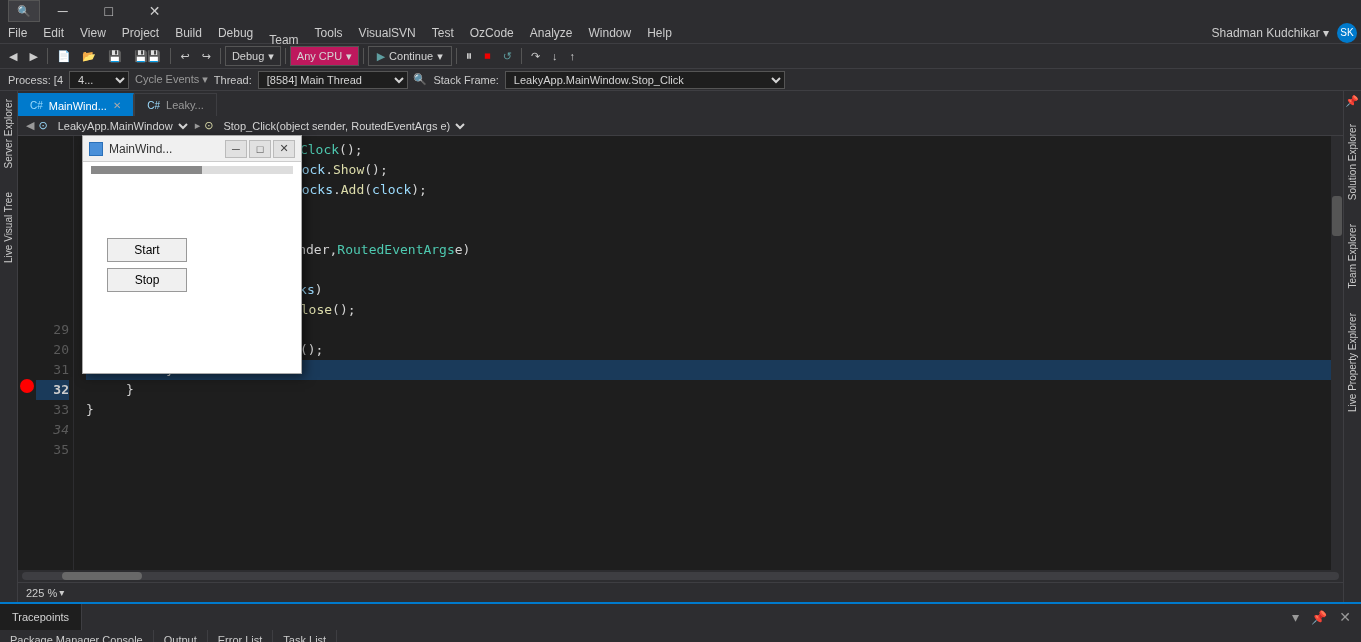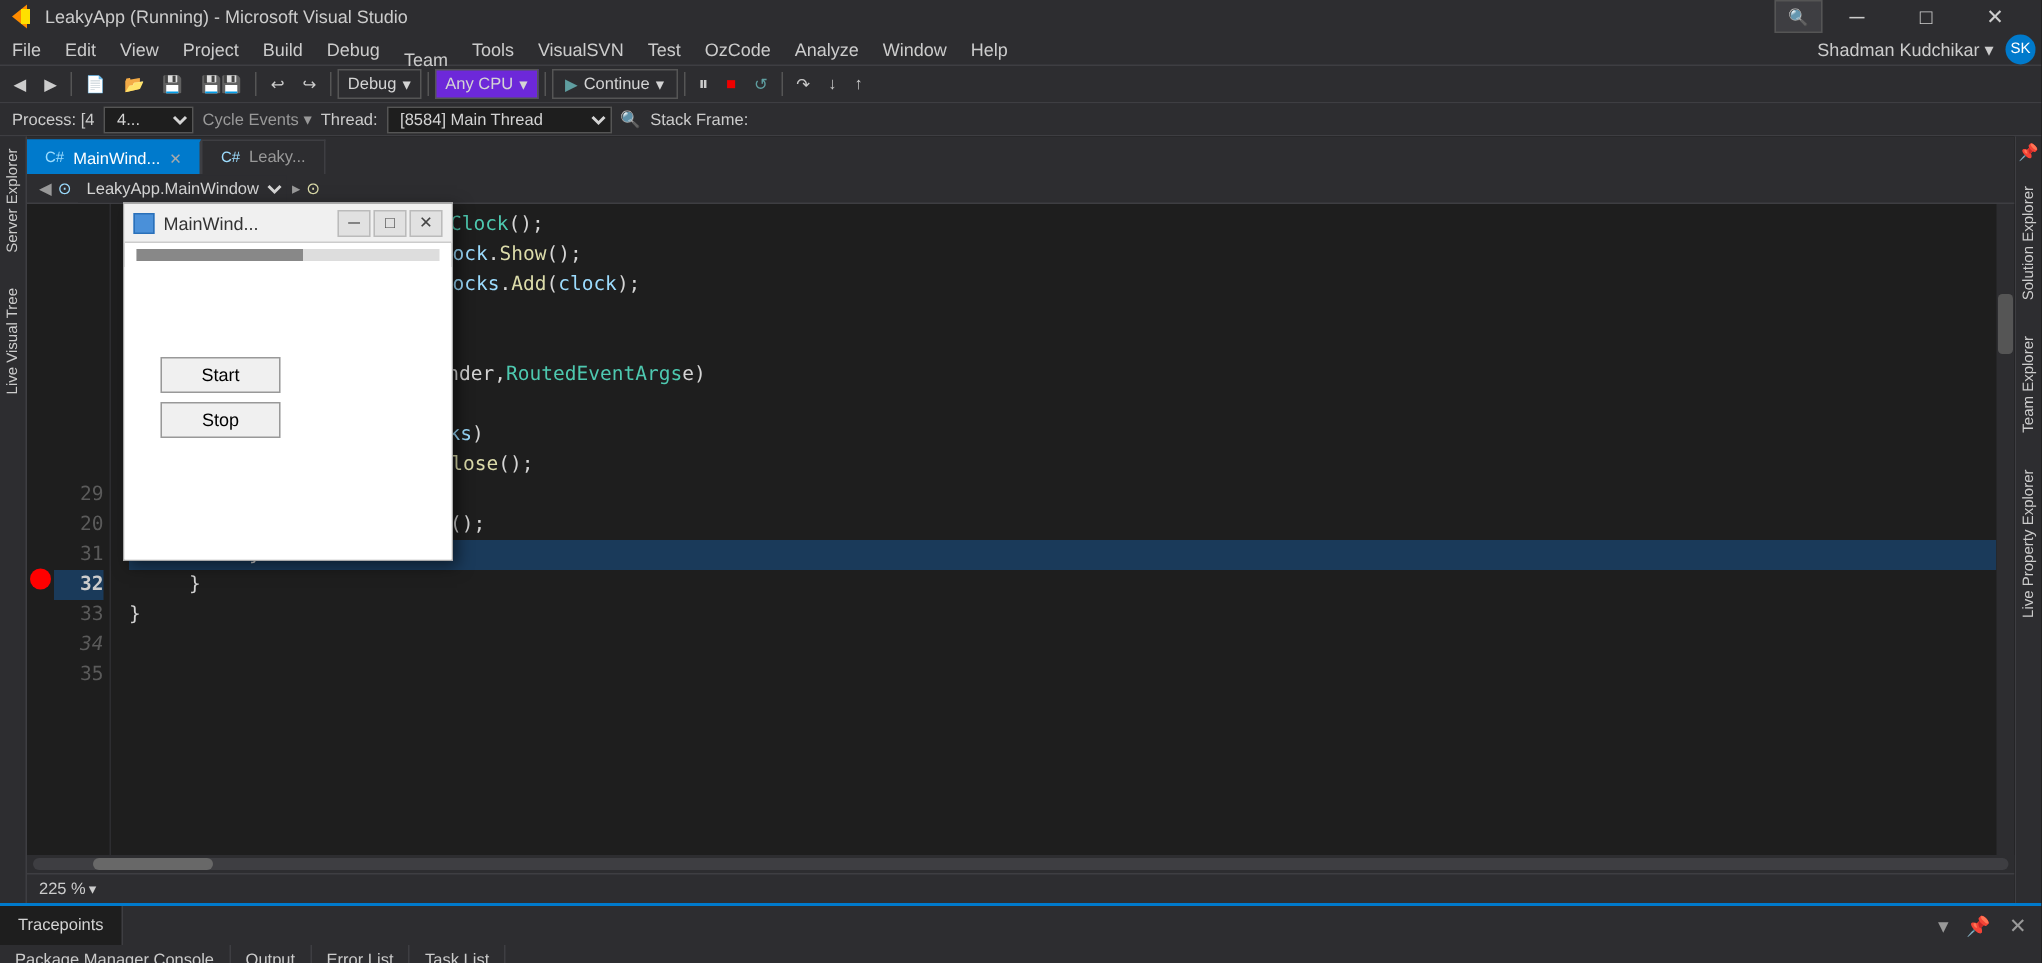--- a/index.html
+++ b/index.html
@@ -2,27 +2,20 @@
 <html><head>
   <meta charset="utf-8">
   <style>
     * { margin: 0; padding: 0; box-sizing: border-box; }
     body { width: 1361px; height: 642px; overflow: hidden; font-family: 'Segoe UI', Arial, sans-serif; font-size: 12px; background: #1e1e1e; color: #d4d4d4; }
   </style>
 </head>
 <body>
 
 <div style="height:22px; background:#2d2d30; display:flex; align-items:center; justify-content:space-between; padding:0 8px;">
-  <div style="display:flex; align-items:center; gap:6px;">
-    <div style="width:16px; height:16px; position:relative;">
-      <div style="width:0; height:0; border-top:8px solid transparent; border-bottom:8px solid transparent; border-right:10px solid #ff8c00; position:absolute; left:0;"></div>
-      <div style="width:6px; height:10px; background:#ffe000; position:absolute; left:6px; top:3px;"></div>
-    </div>
-    <span style="font-size:12px; color:#cccccc;">LeakyApp (Running) - Microsoft Visual Studio</span>
-  </div>
   <div style="display:flex;">
     <button style="height:22px; padding:0 8px; background:#3e3e42; border:1px solid #555; color:#999; font-size:11px; cursor:pointer;">🔍</button>
     <button style="width:46px; height:22px; background:transparent; border:none; color:#ccc; cursor:pointer; font-size:14px;">─</button>
     <button style="width:46px; height:22px; background:transparent; border:none; color:#ccc; cursor:pointer; font-size:14px;">□</button>
     <button style="width:46px; height:22px; background:transparent; border:none; color:#ccc; cursor:pointer; font-size:14px;">✕</button>
   </div>
 </div>
 
 <div style="height:22px; background:#2d2d30; display:flex; align-items:center; border-bottom:1px solid #3e3e42;">
   <div style="padding:2px 8px; font-size:12px; color:#ccc; cursor:pointer; height:100%; display:flex; align-items:center;">File</div>
@@ -54,21 +47,21 @@
   <button style="height:20px; padding:0 4px; background:transparent; border:1px solid transparent; color:#ccc; cursor:pointer; font-size:11px;">💾💾</button>
   <div style="width:1px; height:16px; background:#555; margin:0 2px;"></div>
   <button style="height:20px; padding:0 4px; background:transparent; border:1px solid transparent; color:#ccc; cursor:pointer; font-size:11px;">↩</button>
   <button style="height:20px; padding:0 4px; background:transparent; border:1px solid transparent; color:#ccc; cursor:pointer; font-size:11px;">↪</button>
   <div style="width:1px; height:16px; background:#555; margin:0 2px;"></div>
   <div style="height:20px; padding:0 6px; background:#2d2d30; border:1px solid #555; color:#d4d4d4; font-size:11px; display:flex; align-items:center; gap:4px; cursor:pointer;">
     <span>Debug</span>
       <span>▾</span>
   </div>
   <div style="width:1px; height:16px; background:#555; margin:0 2px;"></div>
-  <div style="height:20px; padding:0 6px; background:#6d28d9; border:1px solid #555; color:#d4d4d4; font-size:11px; display:flex; align-items:center; gap:4px; cursor:pointer;">
+  <div style="height:20px; padding:0 6px; background:#be185d; border:1px solid #555; color:#d4d4d4; font-size:11px; display:flex; align-items:center; gap:4px; cursor:pointer;">
     <span>Any CPU</span>
       <span>▾</span>
   </div>
   <div style="width:1px; height:16px; background:#555; margin:0 2px;"></div>
   <button style="height:20px; padding:0 8px; background:#2d2d30; border:1px solid #555; color:#d4d4d4; font-size:11px; cursor:pointer; display:flex; align-items:center; gap:4px;">
     <span style="color:#5f9ea0;">▶</span>
     <span>Continue</span>
     <span>▾</span>
   </button>
   <div style="width:1px; height:16px; background:#555; margin:0 2px;"></div>
@@ -82,20 +75,21 @@
 </div>
 
 <div style="height:22px; background:#2d2d30; display:flex; align-items:center; padding:0 8px; gap:6px; border-bottom:1px solid #3e3e42; font-size:11px; color:#ccc;">
   <span>Process: [4</span>
   <select style="background:#1e1e1e; border:1px solid #555; color:#d4d4d4; font-size:11px; padding:0 4px; height:18px; width:60px;"><option>4...</option></select>
   <span style="color:#999;">Cycle Events ▾</span>
   <span>Thread:</span>
   <select style="background:#1e1e1e; border:1px solid #555; color:#d4d4d4; font-size:11px; padding:0 4px; height:18px; width:150px;"><option>[8584] Main Thread</option></select>
   <span>🔍</span>
   <span>Stack Frame:</span>
+  <select style="background:#1e1e1e; border:1px solid #555; color:#d4d4d4; font-size:11px; padding:0 4px; height:18px; width:280px;"><option>LeakyApp.MainWindow.Stop_Click</option></select>
 </div>
 
 <div style="display:flex; height:calc(642px - 22px - 22px - 25px - 22px - 20px - 20px); position:relative;">
 
   <div style="width:18px; background:#2d2d30; display:flex; flex-direction:column; align-items:center; border-right:1px solid #3e3e42; overflow:hidden;">
     <div style="writing-mode:vertical-rl; transform:rotate(180deg); font-size:10px; color:#ccc; padding:8px 2px; cursor:pointer; white-space:nowrap;">Server Explorer</div>
     <div style="writing-mode:vertical-rl; transform:rotate(180deg); font-size:10px; color:#ccc; padding:8px 2px; cursor:pointer; white-space:nowrap; margin-top:8px;">Live Visual Tree</div>
   </div>
 
   <div style="flex:1; display:flex; flex-direction:column; background:#1e1e1e; overflow:hidden; position:relative;">
@@ -113,20 +107,23 @@
     </div>
 
     <div style="height:20px; background:#2d2d30; display:flex; align-items:center; padding:0 8px; font-size:11px; color:#999; border-bottom:1px solid #3e3e42; gap:4px;">
       <span>◀</span>
       <span style="color:#9cdcfe;">⊙</span>
       <select style="background:#2d2d30; border:none; color:#d4d4d4; font-size:11px; padding:0 2px; height:18px; cursor:pointer;">
         <option>LeakyApp.MainWindow</option>
       </select>
       <span>▸</span>
       <span style="color:#dcdcaa;">⊙</span>
+      <select style="background:#2d2d30; border:none; color:#d4d4d4; font-size:11px; padding:0 2px; height:18px; cursor:pointer;">
+        <option>Stop_Click(object sender, RoutedEventArgs e)</option>
+      </select>
     </div>
 
     <div style="flex:1; display:flex; background:#1e1e1e; overflow:hidden; position:relative;">
 
       <div style="width:18px; background:#1e1e1e; position:relative; flex-shrink:0;">
 
         <div style="width:14px; height:14px; background:#ff0000; border-radius:50%; position:absolute; top:243px; left:2px;"></div>
       </div>
 
       <div style="width:38px; background:#1e1e1e; color:#5a5a5a; font-family:Consolas,monospace; font-size:13px; line-height:20px; padding:4px 4px 4px 0; text-align:right; user-select:none; border-right:1px solid #2d2d30;">

